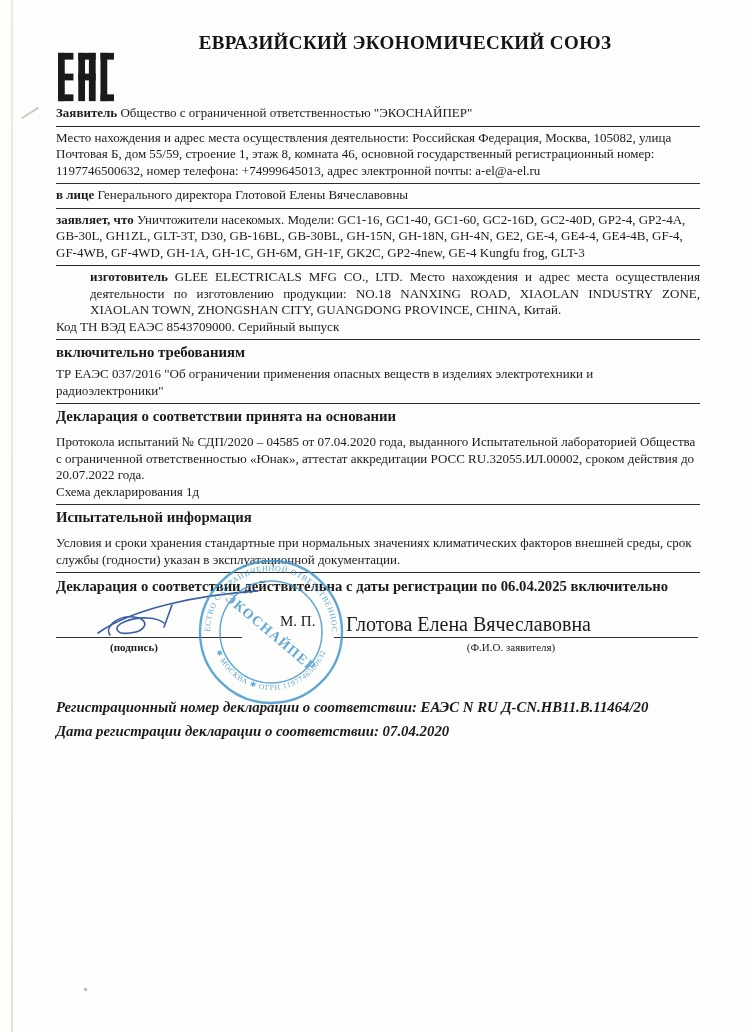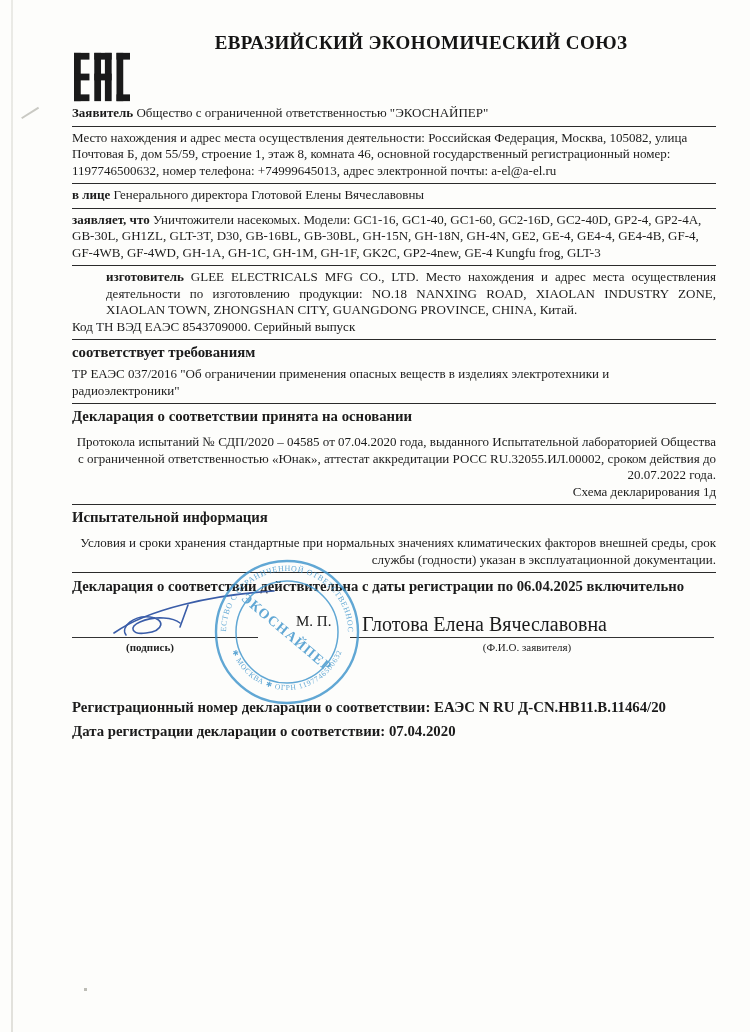--- a/index.html
+++ b/index.html
@@ -4,44 +4,44 @@
 <style>
   html,body{margin:0;padding:0;background:#ffffff;}
   .page{
     position:relative;width:750px;height:1032px;background:#fdfdfb;
     overflow:hidden;font-family:"Liberation Serif",serif;color:#1b1b1b;
   }
   .scan-edge{position:absolute;left:11px;top:0;width:2px;height:100%;
     background:linear-gradient(180deg,#e7e7e2,#dddcd6);opacity:.85;}
   .scan-mark{position:absolute;left:20px;top:112px;width:20px;height:1.5px;
     background:#c9c9c3;transform:rotate(-32deg);}
-  .content{position:absolute;left:72px;top:0;width:644px;}
+  .content{position:absolute;left:56px;top:0;width:644px;}
   .hdr{position:relative;margin-top:30px;height:72px;}
   .eac-logo{position:absolute;left:2px;top:22px;width:56px;height:50px;}
   .titles{text-align:center;padding-left:54px;font-weight:bold;
     font-size:19px;line-height:1.36;letter-spacing:.4px;color:#141414;}
   .row{border-bottom:1.6px solid #2b2b2b;padding:3px 0 4px;}
   p{margin:0;font-size:13px;line-height:1.27;}
   .b{font-weight:bold;}
   .just{text-align:justify;margin-left:34px;}
   .heading{font-weight:bold;font-size:14.8px;padding:4px 0 2px;}
-  .gap-top{padding-top:7px;text-align:right;}
+  .gap-top{padding-top:7px;}
   .validity{font-weight:bold;font-size:14.7px;margin-top:5px;}
   .sigblock{position:relative;height:92px;margin-top:2px;}
   .sig-svg{position:absolute;left:36px;top:-10px;width:172px;height:58px;z-index:2;}
   .stamp-svg{position:absolute;left:140px;top:-40px;width:150px;height:150px;z-index:3;opacity:.82;pointer-events:none;}
   .mp{position:absolute;left:224px;top:16px;font-size:15px;z-index:1;}
   .sigline{position:absolute;top:40px;border-top:1.4px solid #333;height:0;}
   .sigline.l{left:0;width:186px;}
   .sigline.r{left:278px;width:364px;}
   .cap{position:absolute;font-size:11px;text-align:center;color:#222;}
   .cap.l{left:18px;top:44px;width:120px;font-weight:bold;}
   .cap.r{left:290px;top:44px;width:330px;}
   .name{position:absolute;left:290px;top:16px;width:330px;font-size:20px;}
-  .reg{font-weight:bold;font-size:14.8px;margin-top:9px;position:relative;z-index:1;}
+  .reg{font-weight:bold;font-size:14.8px;margin-top:9px;position:relative;z-index:1;font-style:italic;}
   .reg + .reg{margin-top:5px;}
   .speck{position:absolute;background:#bdbdb6;}
 </style>
 </head>
 <body>
 
 <div class="page">
   <div class="scan-edge"></div>
   <div class="scan-mark"></div>
   <div class="speck" style="left:84px;top:988px;width:3px;height:3px;"></div>
@@ -75,29 +75,29 @@
 
     <div class="row">
       <p>Место нахождения и адрес места осуществления деятельности: Российская Федерация, Москва, 105082, улица Почтовая Б, дом 55/59, строение 1, этаж 8, комната 46, основной государственный регистрационный номер: 1197746500632, номер телефона: +74999645013, адрес электронной почты: a-el@a-el.ru</p>
     </div>
 
     <div class="row">
       <p><span class="b">в лице</span> <span>Генерального директора Глотовой Елены Вячеславовны</span></p>
     </div>
 
     <div class="row">
-      <p><span class="b">заявляет, что</span> <span>Уничтожители насекомых.  Модели: GC1-16, GC1-40, GC1-60, GC2-16D, GC2-40D, GP2-4, GP2-4A, GB-30L, GH1ZL, GLT-3T, D30, GB-16BL, GB-30BL, GH-15N, GH-18N, GH-4N, GE2, GE-4, GE4-4, GE4-4B, GF-4, GF-4WB, GF-4WD, GH-1A, GH-1C, GH-1M, GH-1F, GK2C, GP2-4new, GE-4 Kungfu frog, GLT-3</span></p>
+      <p><span class="b">заявляет, что</span> <span>Уничтожители насекомых.  Модели: GC1-16, GC1-40, GC1-60, GC2-16D, GC2-40D, GP2-4, GP2-4A, GB-30L, GH1ZL, GLT-3T, D30, GB-16BL, GB-30BL, GH-15N, GH-18N, GH-4N, GE2, GE-4, GE4-4, GE4-4B, GF-4, GF-4WB, GF-4WD, GH-1A, GH-1C, GH-6M, GH-1F, GK2C, GP2-4new, GE-4 Kungfu frog, GLT-3</span></p>
     </div>
 
     <div class="row">
       <p class="just"><span class="b">изготовитель</span> <span>GLEE ELECTRICALS MFG CO., LTD. Место нахождения и адрес места осуществления деятельности по изготовлению продукции: NO.18 NANXING ROAD, XIAOLAN INDUSTRY ZONE, XIAOLAN TOWN, ZHONGSHAN CITY, GUANGDONG PROVINCE, CHINA, Китай.</span></p>
       <p>Код ТН ВЭД ЕАЭС 8543709000. Серийный выпуск</p>
     </div>
 
-    <div class="heading">соответствует требованиям</div>
+    <div class="heading">включительно требованиям</div>
 
     <div class="row">
       <p>ТР ЕАЭС 037/2016 "Об ограничении применения опасных веществ в изделиях электротехники и радиоэлектроники"</p>
     </div>
 
     <div class="heading">Декларация о соответствии принята на основании</div>
 
     <div class="row gap-top">
       <p>Протокола испытаний № СДП/2020 – 04585  от 07.04.2020 года, выданного Испытательной лабораторией Общества с ограниченной ответственностью «Юнак», аттестат аккредитации РОСС RU.32055.ИЛ.00002, сроком действия до 20.07.2022 года.</p>
       <p>Схема декларирования 1д</p>

